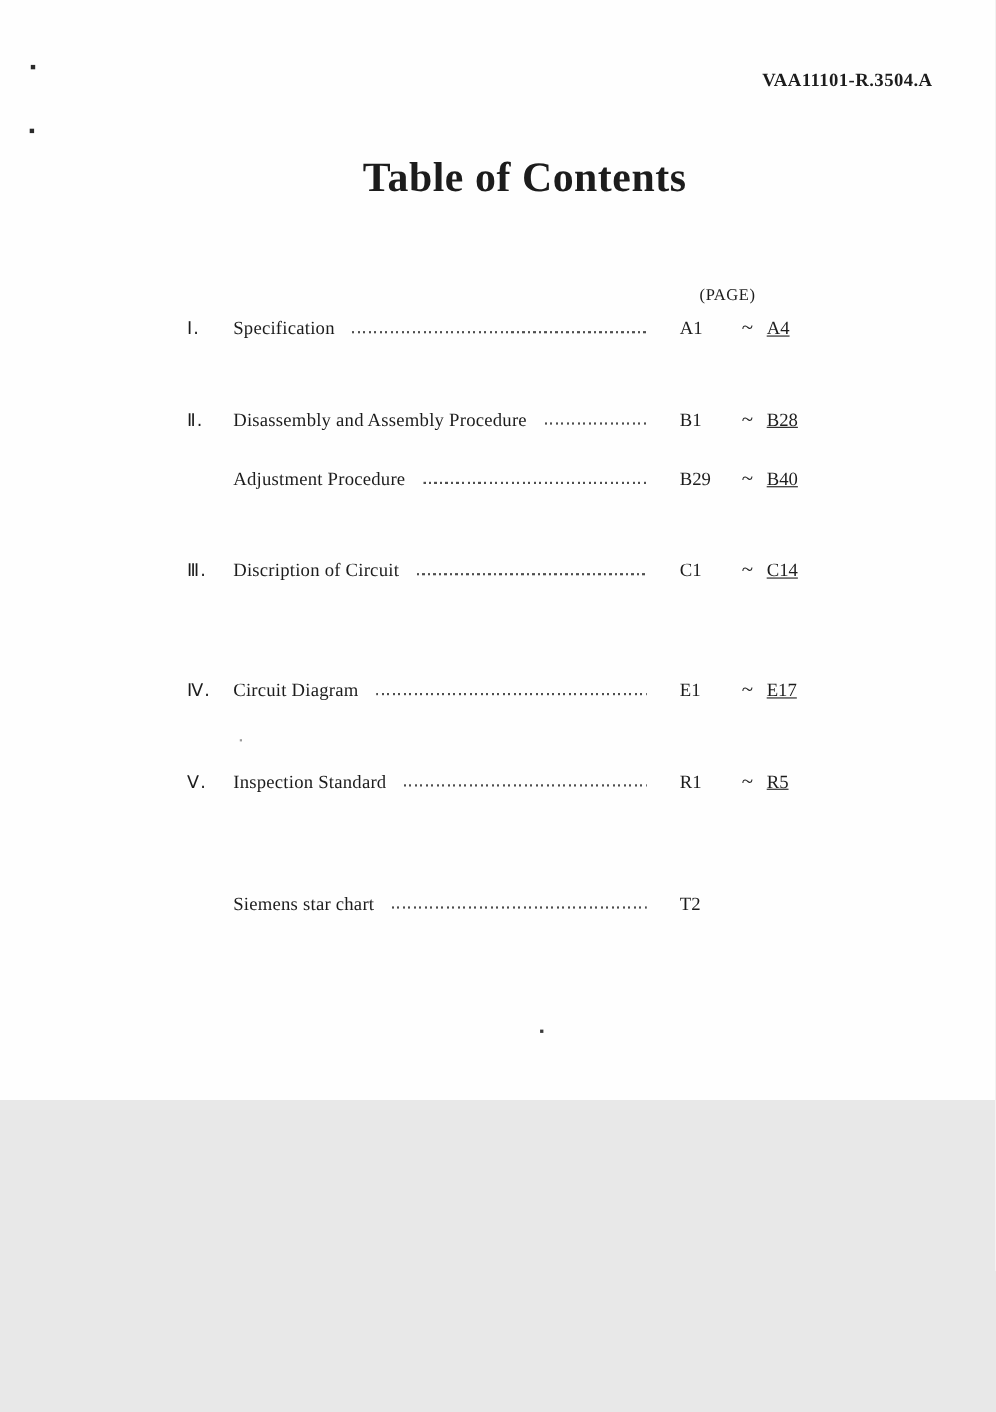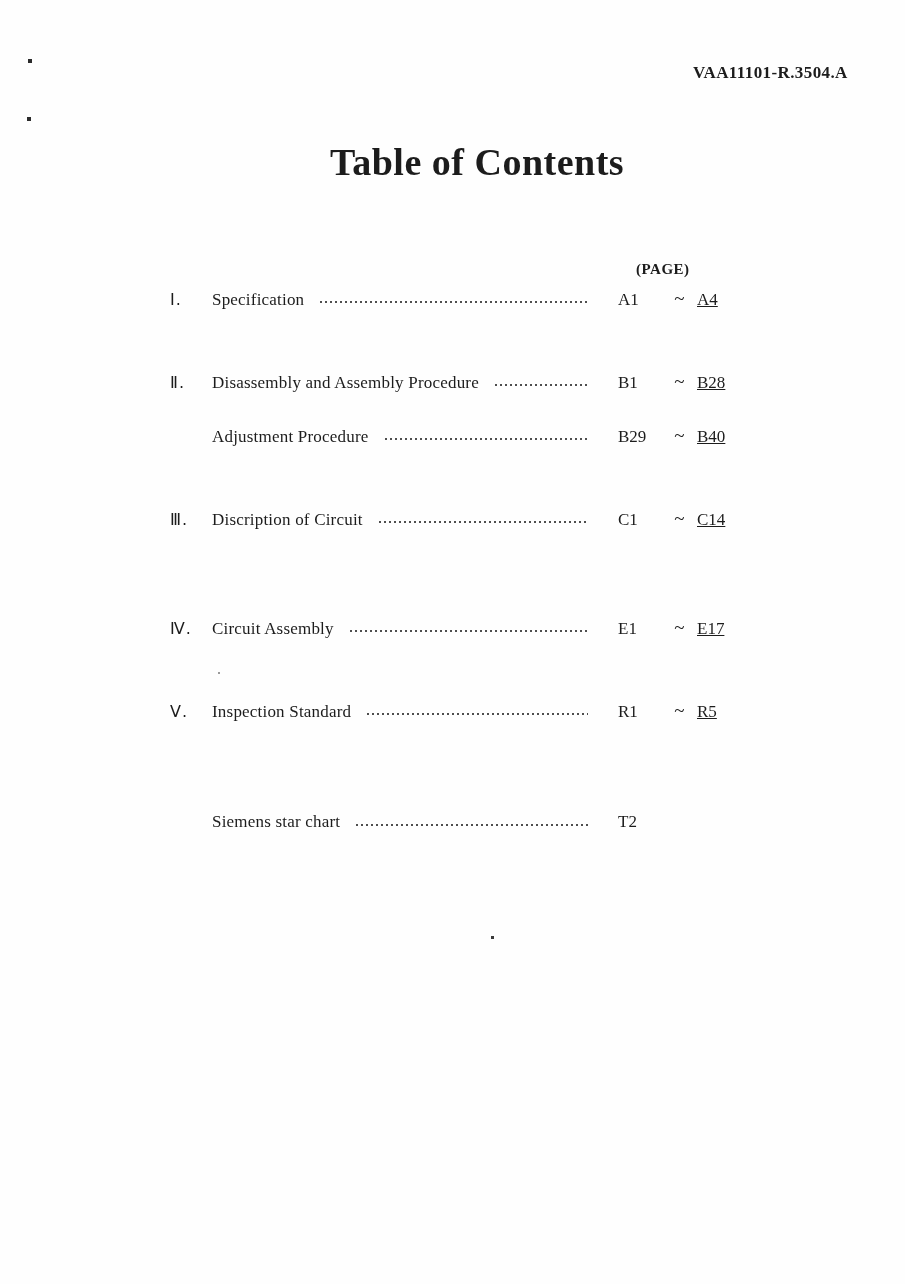--- a/index.html
+++ b/index.html
@@ -3,21 +3,21 @@
 <meta charset="utf-8">
 <style>
   html, body {
     margin: 0;
     padding: 0;
     background: #e8e8e8;
   }
   .page {
     position: relative;
     width: 905px;
-    height: 1284px;
+    height: 1000px;
     background: #fefefe;
     overflow: hidden;
     font-family: "Liberation Serif", serif;
     color: #1c1c1c;
     margin: 0 auto;
   }
   .doc-number {
     position: absolute;
     top: 63px;
     left: 693px;
@@ -34,21 +34,20 @@
     font-size: 38px;
     letter-spacing: 0.5px;
     white-space: nowrap;
   }
   .page-col-header {
     position: absolute;
     top: 261px;
     left: 636px;
     font-size: 15px;
     letter-spacing: 0.5px;
-    font-weight: bold;
   }
   .toc-row {
     position: absolute;
     left: 170px;
     width: 577px;
     height: 24px;
     display: flex;
     align-items: baseline;
     font-size: 17px;
     line-height: 24px;
@@ -132,21 +131,21 @@
     <span class="numeral">Ⅲ.</span>
     <span class="label">Discription of Circuit</span>
     <span class="leader"></span>
     <span class="pg-start">C1</span>
     <span class="pg-tilde">~</span>
     <span class="pg-end">C14</span>
   </div>
 
   <div class="toc-row" style="top:616px">
     <span class="numeral">Ⅳ.</span>
-    <span class="label">Circuit Assembly</span>
+    <span class="label">Circuit Diagram</span>
     <span class="leader"></span>
     <span class="pg-start">E1</span>
     <span class="pg-tilde">~</span>
     <span class="pg-end">E17</span>
   </div>
 
   <div class="toc-row" style="top:699px">
     <span class="numeral">Ⅴ.</span>
     <span class="label">Inspection Standard</span>
     <span class="leader"></span>

